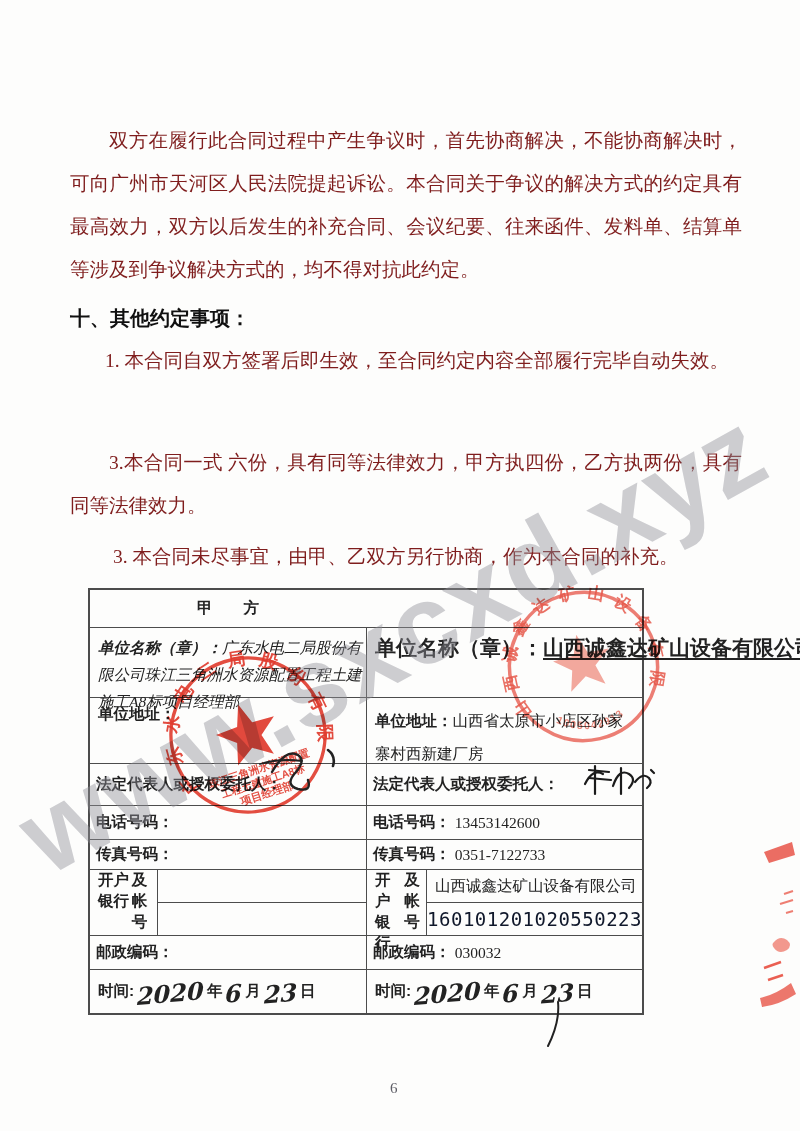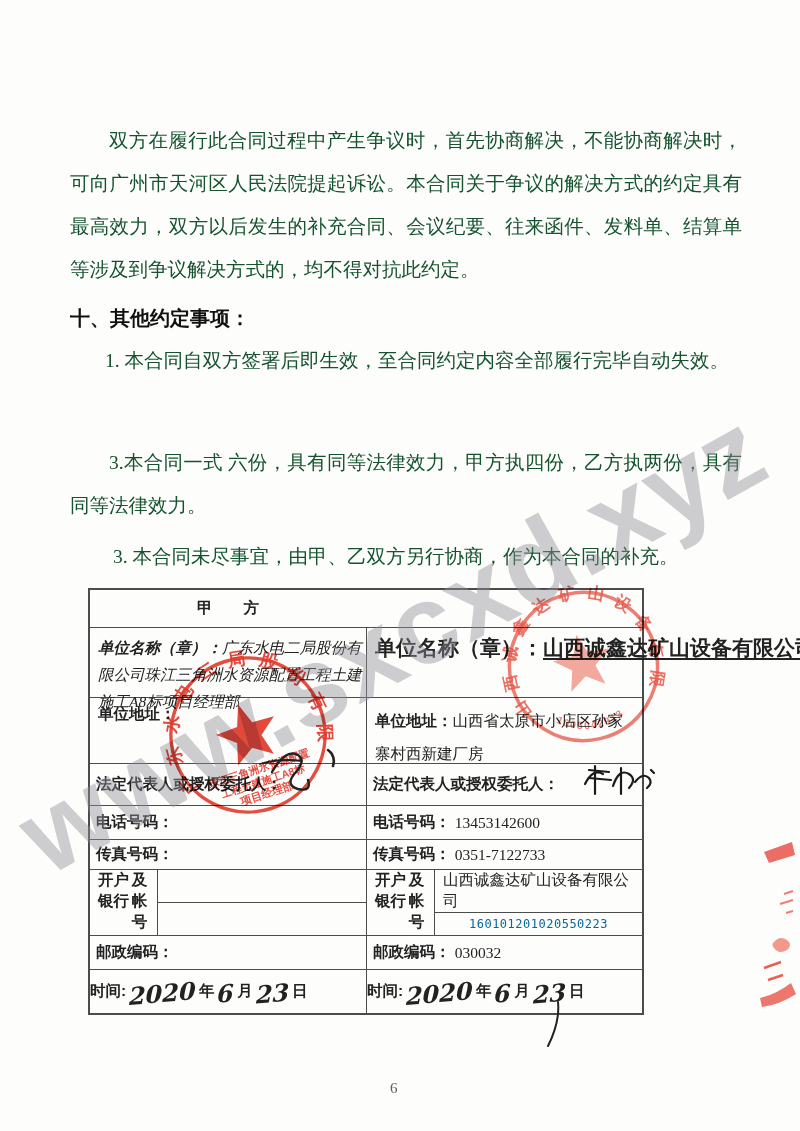--- a/index.html
+++ b/index.html
@@ -5,21 +5,21 @@
   html,body { margin:0; padding:0; background:#e9e9e9; }
   .page {
     position:relative; width:800px; height:1131px; margin:0 auto;
     background:#fdfdfc; overflow:hidden;
     font-family:"Liberation Sans", sans-serif; color:#1c1c1c;
   }
   
   .body-text {
     position:absolute; left:70px; width:672px; margin:0;
     font-family:"Liberation Serif", serif;
-    font-size:19.5px; line-height:43px; color:#14532d;
+    font-size:19.5px; line-height:43px; color:#7f1d1d;
     text-align:justify;
   }
   .para-dispute { top:119px; text-indent:2em; }
   .section-heading {
     position:absolute; left:70px; top:305px; margin:0;
     font-size:20px; font-weight:bold; color:#101010;
     font-family:"Liberation Sans", sans-serif;
   }
   .item-1 { top:339px; text-indent:1.8em; }
   .item-2 { top:441px; text-indent:2em; }
@@ -48,22 +48,22 @@
   .addrline { line-height:33px; }
   .bankhalf { display:flex; }
   .banklabel {
     width:68px; border-right:1px solid #4c4c4c;
     display:flex; flex-direction:row; justify-content:space-around;
     padding-left:8px;
   }
   .bankcontent { flex:1; display:flex; flex-direction:column; }
   .bc-top { flex:1; border-bottom:1px solid #4c4c4c; display:flex; align-items:center; padding-left:8px; }
   .bc-bot { flex:1; display:flex; align-items:center; justify-content:center; }
-  .acct { font-weight:normal; font-family:"DejaVu Sans Mono", monospace; font-size:12px; color:#0369a1; letter-spacing:.5px; }
-  .timecell { display:flex; align-items:center; padding-left:0; }
+  .acct { font-weight:normal; font-family:"DejaVu Sans Mono", monospace; font-size:19px; color:#0f172a; letter-spacing:.5px; }
+  .timecell { display:flex; align-items:center; padding-left:8px; }
   .hand {
     display:inline-block; font-family:"DejaVu Serif", serif;
     font-style:italic; font-weight:bold; font-size:24px; color:#222;
     transform:rotate(-5deg) skewX(-6deg); margin:0 3px -4px 3px; line-height:20px;
   }
 
   
   .watermark {
     position:absolute; left:60px; top:772px; margin:0;
     font-size:112px; line-height:128px; font-weight:bold; white-space:nowrap;

